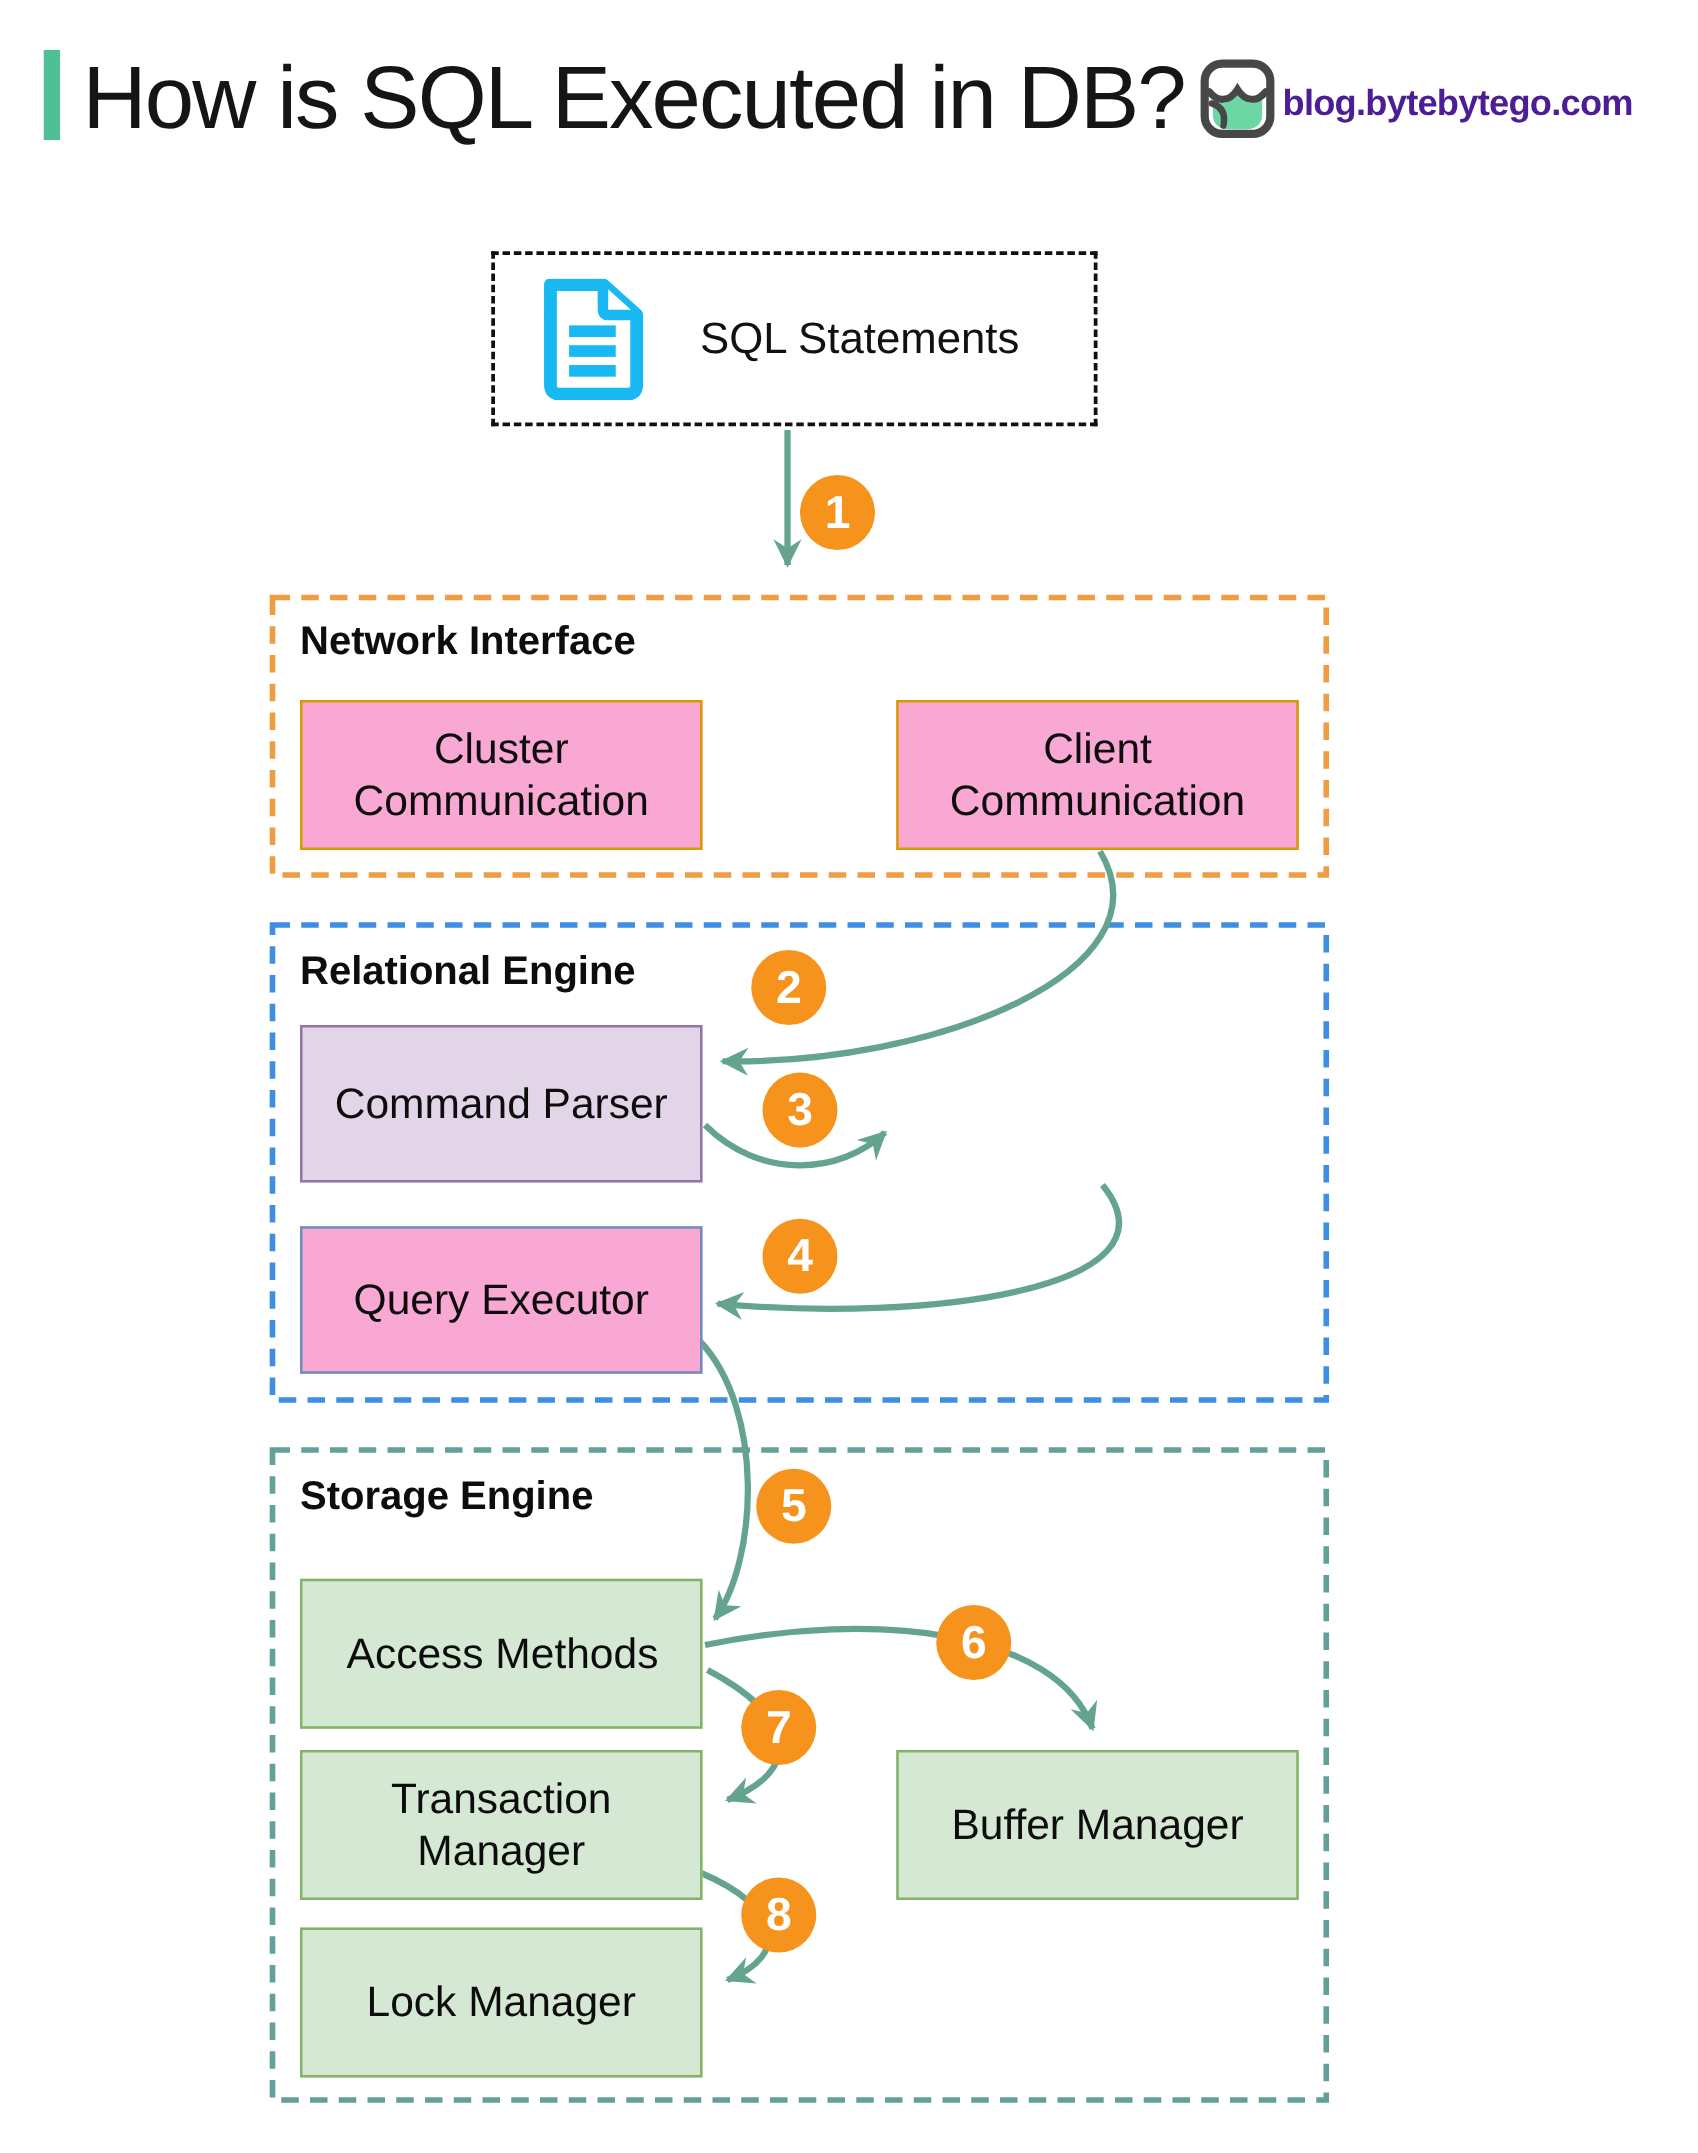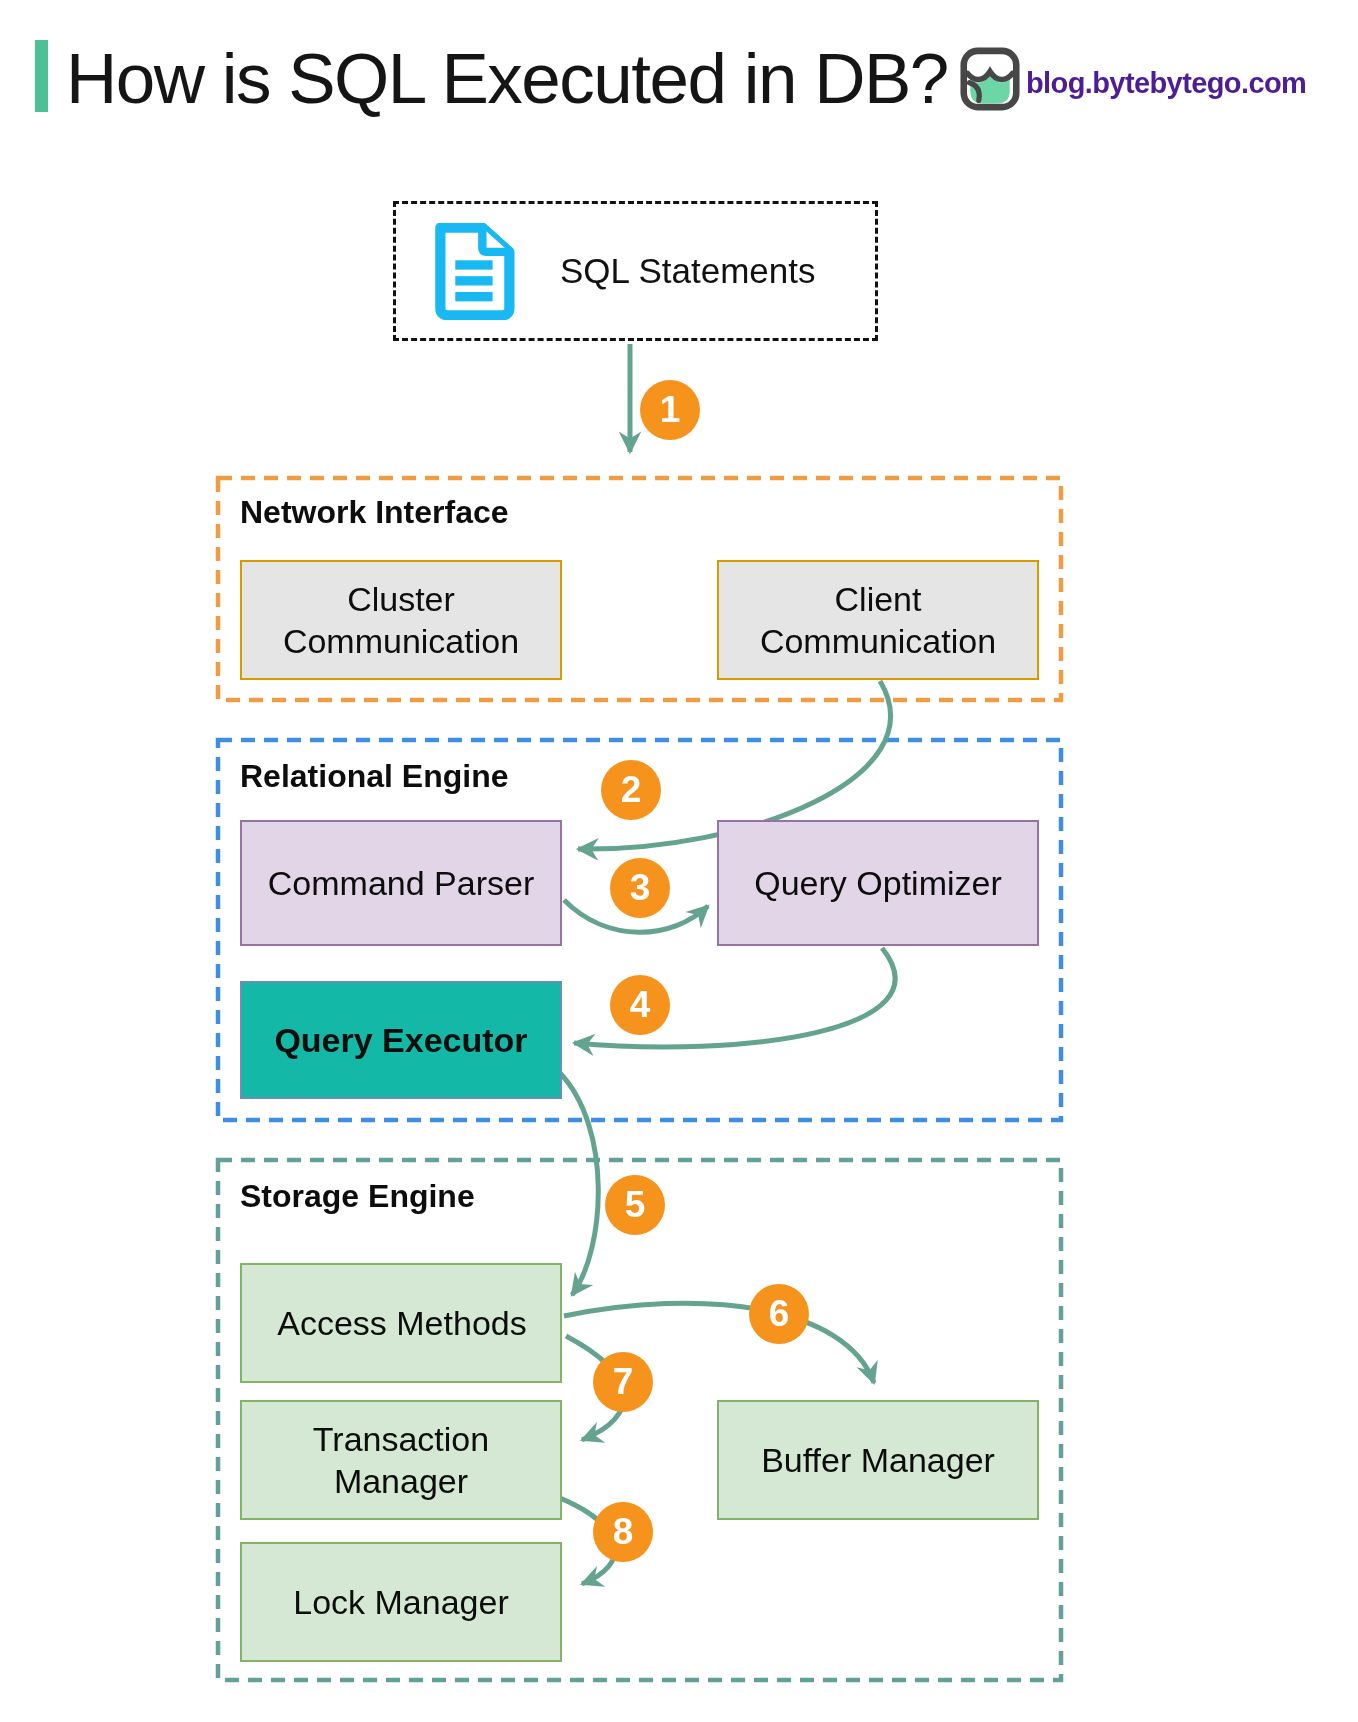--- a/index.html
+++ b/index.html
@@ -28,23 +28,23 @@
 
   
   .section-label { position:absolute; font-size:32px; font-weight:700; color:#0d0d0d; white-space:nowrap; }
 
   
   .node {
     position:absolute; width:322px; box-sizing:border-box; border:2px solid;
     display:flex; align-items:center; justify-content:center; text-align:center;
     font-size:34px; color:#0d0d0d; line-height:1.25; padding:4px 10px;
   }
-  .peach  { background:#e5e5e5; border-color:#D79B00; }
+  .peach  { background:#f9a8d4; border-color:#D79B00; }
   .purple { background:#E1D5E7; border-color:#9673A6; }
-  .bluebx { background:#14b8a6; border-color:#6C8EBF;font-weight:bold; }
+  .bluebx { background:#f9a8d4; border-color:#6C8EBF; }
   .green  { background:#D5E8D4; border-color:#82B366; }
 
   
   .badge {
     position:absolute; width:60px; height:60px; border-radius:50%;
     background:#F5931D; color:#fff; font-size:37px; font-weight:700;
     display:flex; align-items:center; justify-content:center;
   }
 
   
@@ -101,21 +101,20 @@
     </svg>
     <div class="sql-label">SQL Statements</div>
   </div>
 
   <div class="section-label" style="left:240px; top:494px;">Network Interface</div>
   <div class="node peach" style="left:240px; top:560px; height:120px;">Cluster Communication</div>
   <div class="node peach" style="left:717px; top:560px; height:120px;">Client Communication</div>
 
   <div class="section-label" style="left:240px; top:758px;">Relational Engine</div>
   <div class="node purple" style="left:240px; top:820px; height:126px;">Command Parser</div>
-  <div class="node purple" style="left:717px; top:820px; height:126px;">Query Optimizer</div>
   <div class="node bluebx" style="left:240px; top:981px; height:118px;">Query Executor</div>
 
   <div class="section-label" style="left:240px; top:1178px;">Storage Engine</div>
   <div class="node green" style="left:240px; top:1263px; height:120px;padding-left:12px;">Access Methods</div>
   <div class="node green" style="left:240px; top:1400px; height:120px;">Transaction Manager</div>
   <div class="node green" style="left:717px; top:1400px; height:120px;">Buffer Manager</div>
   <div class="node green" style="left:240px; top:1542px; height:120px;">Lock Manager</div>
 
   <div class="badge" style="left:640px; top:380px;">1</div>
   <div class="badge" style="left:601px; top:760px;">2</div>

